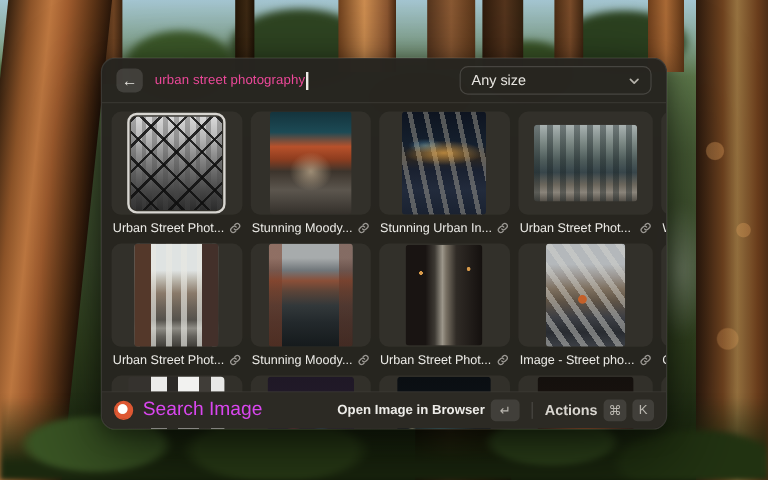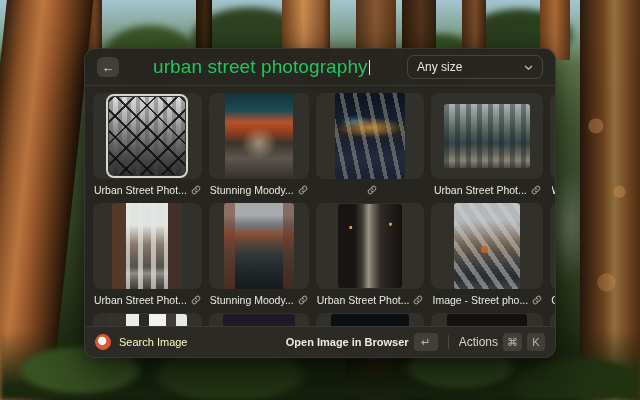--- a/index.html
+++ b/index.html
@@ -51,32 +51,32 @@
   .window { position:absolute; left:84px; top:48px; width:472px; height:310px;
     background:rgba(39,37,31,0.985); border:1px solid rgba(255,255,255,0.09);
     border-radius:12px; box-shadow:0 24px 70px rgba(0,0,0,0.6), 0 4px 18px rgba(0,0,0,0.4);
     overflow:hidden; color:#eceae6; }
 
   .header { height:37px; display:flex; align-items:center; padding:0 12px;
     border-bottom:1px solid rgba(255,255,255,0.07); }
   .back-btn { width:22px; height:20px; border-radius:6px; background:rgba(255,255,255,0.12);
     display:flex; align-items:center; justify-content:center; font-size:13px; color:#e4e2dd; cursor:default; }
   .search-box { display:flex; align-items:center; margin-left:10px; flex:1; min-width:0; }
-  .search-text { font-size:19px; font-weight:500; color:#22c55e; letter-spacing:0.1px; white-space:nowrap;margin-left:24px; }
+  .search-text { font-size:11px; font-weight:500; color:#ec4899; letter-spacing:0.1px; white-space:nowrap; }
   .caret { display:inline-block; width:1.5px; height:15px; background:#eceae6; margin-left:1px; }
-  .size-dropdown { width:136px; height:24px; border:1px solid rgba(255,255,255,0.15); border-radius:7px;
+  .size-dropdown { width:160px; height:24px; border:1px solid rgba(255,255,255,0.15); border-radius:7px;
     display:flex; align-items:center; padding:0 9px; font-size:12px; font-weight:500; color:#e8e6e1; }
   .size-dropdown .chev { margin-left:auto; display:flex; align-items:center; color:#b5b2aa; }
 
   .grid { display:grid; grid-template-columns:repeat(5,1fr); column-gap:7px; row-gap:6px; padding:7px 8px 0; }
   .cell { display:flex; flex-direction:column; }
   .thumbwrap { height:86px; border-radius:8px; background:#32302a; display:flex; align-items:center; justify-content:center; overflow:hidden; }
   .thumb { border-radius:3px; }
   .cell.selected .thumb { outline:2px solid #d8d6d1; outline-offset:1px; border-radius:5px; }
-  .caption { display:flex; align-items:center; justify-content:center; margin-top:4px; height:14px; padding:0 1px; }
+  .caption { display:flex; align-items:center; justify-content:space-between; margin-top:4px; height:14px; padding:0 1px; }
   .caption .label { font-size:10.5px; color:#ecebe7; white-space:nowrap; overflow:hidden; }
   .caption svg { flex:none; margin-left:4px; }
 
   
   .t1 { width:76px; height:78px;
     background-image:
       repeating-linear-gradient(45deg, rgba(14,14,14,0.85) 0 2px, transparent 2px 15px),
       repeating-linear-gradient(-45deg, rgba(14,14,14,0.85) 0 2px, transparent 2px 15px),
       repeating-linear-gradient(90deg, rgba(70,70,70,0.35) 0 4px, transparent 4px 9px),
       linear-gradient(180deg,#d9d9d9 0%,#b5b5b5 24%,#8d8d8d 42%,#666 62%,#424242 82%,#2c2c2c 100%); }
@@ -130,29 +130,29 @@
       radial-gradient(ellipse 68% 32% at 50% 45%, rgba(230,92,30,0.85), rgba(122,40,16,0.4) 60%, transparent 82%),
       linear-gradient(180deg,#14100d,#241712); }
 
   
   .footer { position:absolute; left:0; right:0; bottom:0; height:31px; background:#2c2a24;
     border-top:1px solid rgba(255,255,255,0.08); border-radius:0 0 12px 12px;
     display:flex; align-items:center; padding:0 10px; }
   .ddg-icon { width:16px; height:16px; border-radius:50%; flex:none;
     background:radial-gradient(circle at 44% 42%, #ffffff 0 30%, #f5f0e8 34%, #de5833 40%);
     border:1.5px solid #de5833; }
-  .footer-app { font-size:11px; color:#fef9c3; margin-left:8px; }
+  .footer-app { font-size:16px; color:#d946ef; margin-left:8px; }
   .footer-right { margin-left:auto; display:flex; align-items:center; }
   .primary-action { font-size:11px; font-weight:700; color:#edece8; }
   .key { height:18px; min-width:18px; padding:0 4px; margin-left:5px; border-radius:4px;
     background:rgba(255,255,255,0.1); color:#bab7b0; font-size:11px;
     display:flex; align-items:center; justify-content:center; }
   .key-return { min-width:24px; }
   .footer-divider { width:1px; height:14px; background:rgba(255,255,255,0.14); margin:0 10px; }
-  .actions-label { font-size:12px; font-weight:400; color:#d8d5cf; }
+  .actions-label { font-size:12px; font-weight:700; color:#d8d5cf; }
 </style>
 </head>
 <body>
 
 <div class="wallpaper">
   <div class="foliage-top"></div>
   <div class="trunk t-3"></div>
   <div class="trunk t-4"></div>
   <div class="trunk t-5"></div>
   <div class="trunk t-6"></div>
@@ -211,20 +211,21 @@
             <path d="M14 10a5 5 0 0 0-7 0l-3 3a5 5 0 0 0 7 7l2-2"></path>
           </svg>
         </div>
     </div>
 
     <div class="cell">
       <div class="thumbwrap">
           <div class="thumb t3"></div>
         </div>
       <div class="caption">
+          <span class="label">Stunning Urban In...</span>
         <svg width="10" height="10" viewBox="0 0 24 24" fill="none" stroke="#9b9893" stroke-width="2.6" stroke-linecap="round">
             <path d="M10 14a5 5 0 0 0 7 0l3-3a5 5 0 0 0-7-7l-2 2"></path>
             <path d="M14 10a5 5 0 0 0-7 0l-3 3a5 5 0 0 0 7 7l2-2"></path>
           </svg>
         </div>
     </div>
 
     <div class="cell">
       <div class="thumbwrap">
           <div class="thumb t4"></div>

